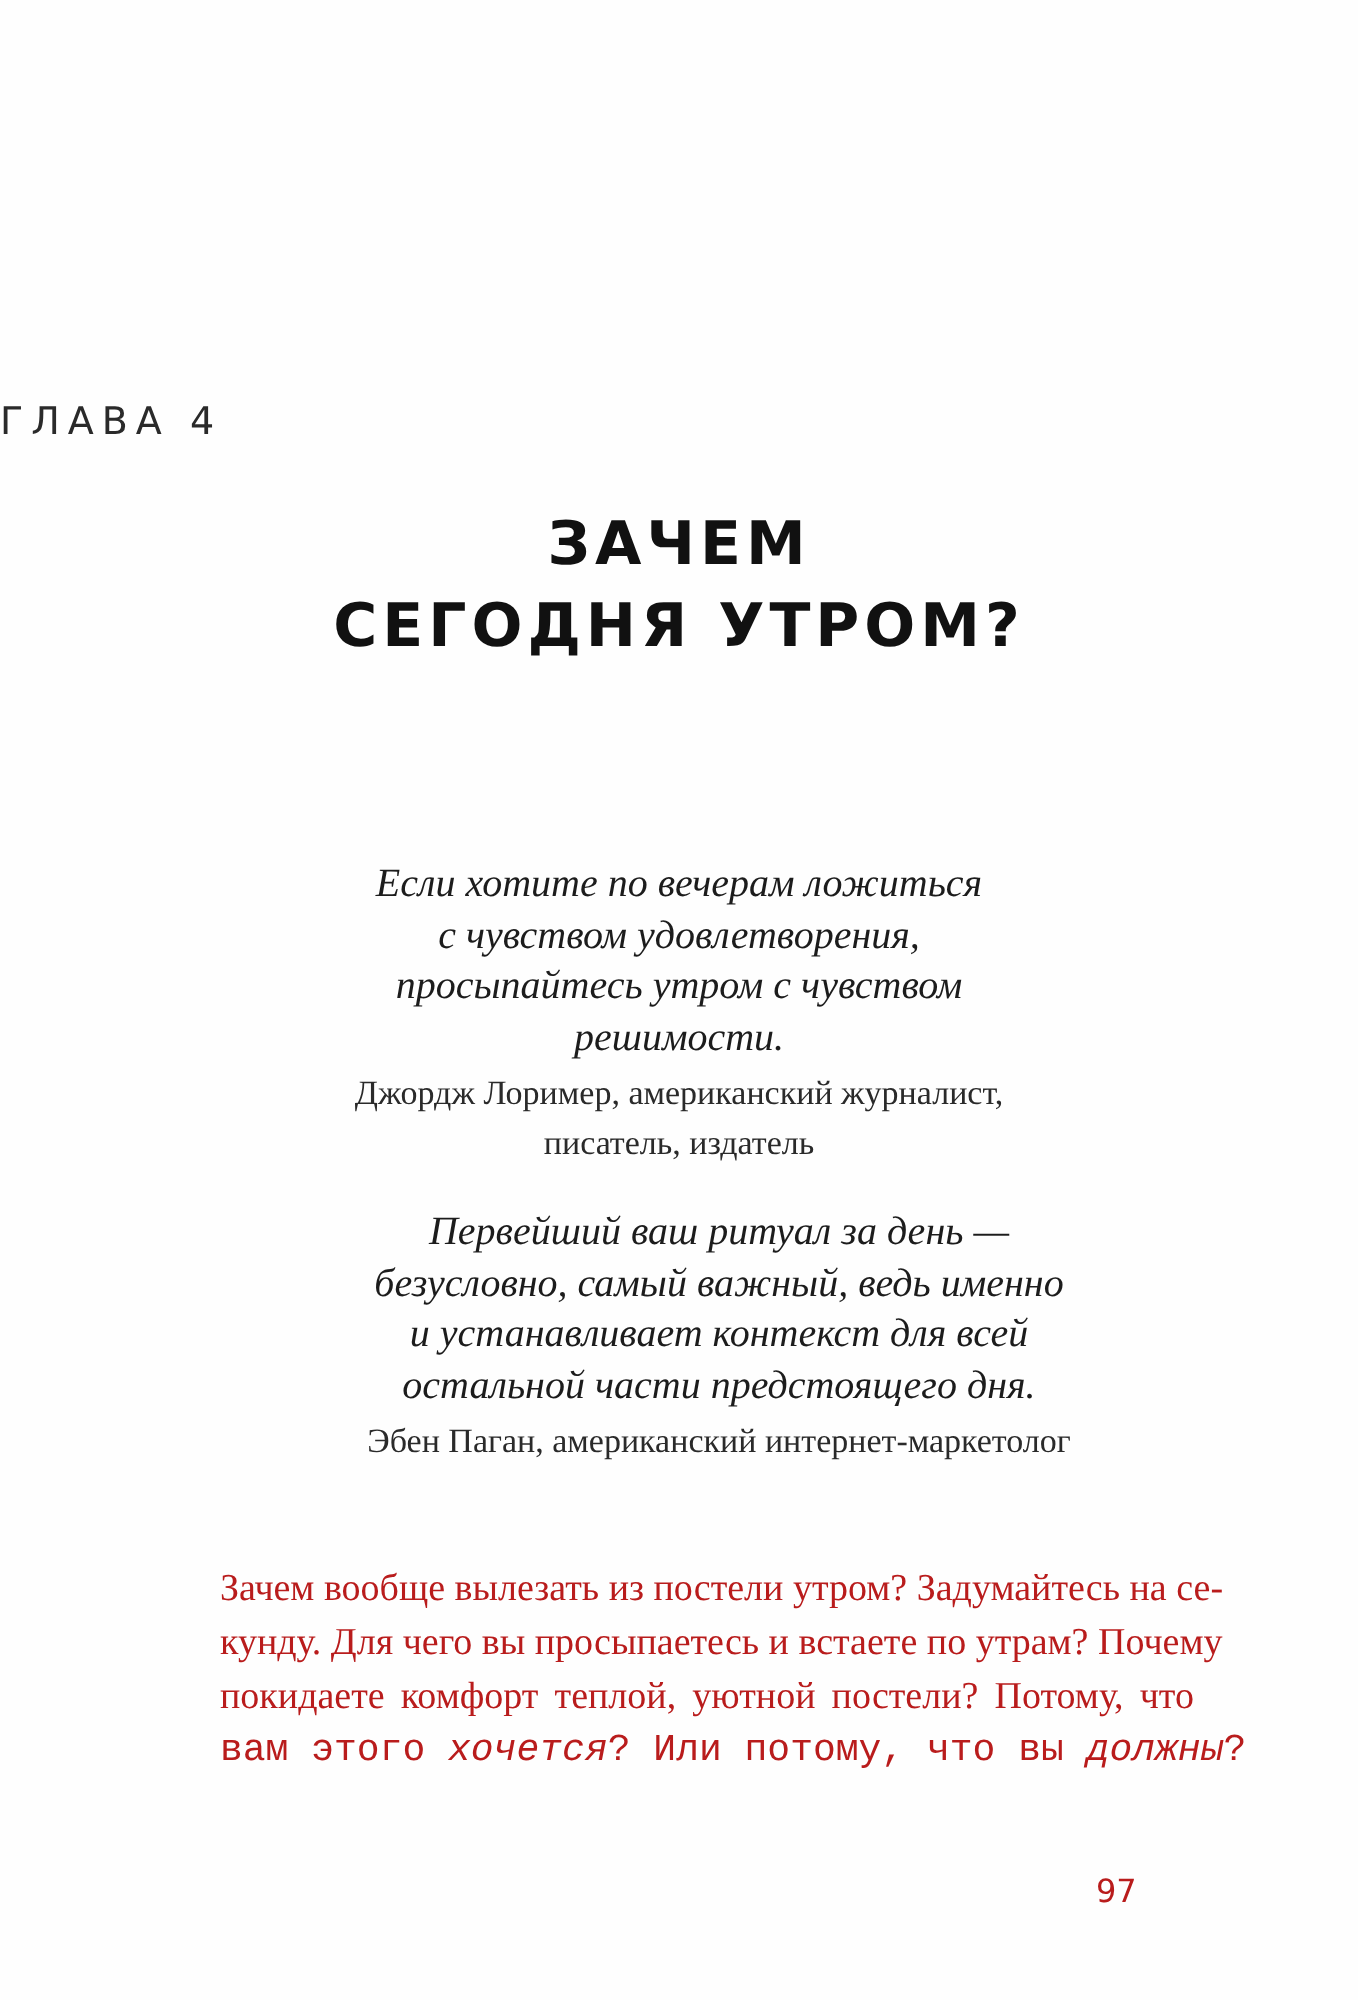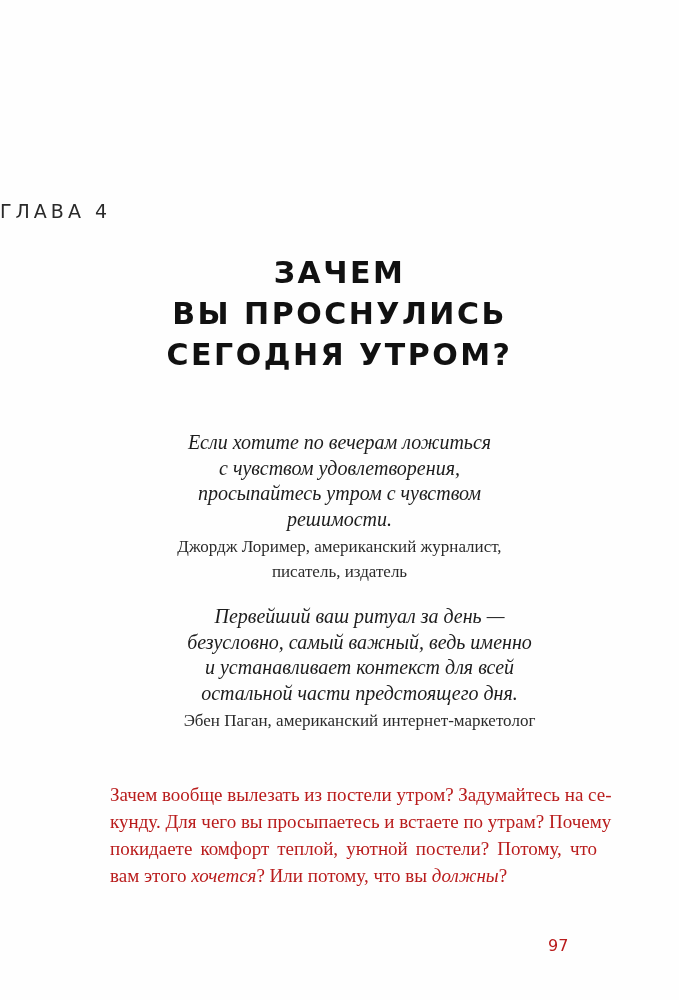--- a/index.html
+++ b/index.html
@@ -83,41 +83,41 @@
       margin: 0;
     }
     .body-text .line {
       display: block;
       text-align: justify;
       text-align-last: justify;
       white-space: nowrap;
     }
     .body-text .line.last {
       text-align-last: left;
+      font-family: Liberation Mono, monospace;
     }
     .body-text em { font-style: italic; }
     .page-number {
       position: absolute;
       top: 936px;
       left: 548px;
       font-family: "DejaVu Sans", sans-serif;
       font-size: 16px;
       color: #b91c1c;
     }
   </style>
 </head>
 <body>
 
 <div class="page">
 
   <div class="chapter-label">ГЛАВА 4</div>
 
   <h1 class="chapter-title">
     <span class="line">ЗАЧЕМ</span>
-    <span class="line">ВЫ ПРОСНУЛИСЬ</span>
     <span class="line">СЕГОДНЯ УТРОМ?</span>
   </h1>
 
   <div class="epigraph" id="epigraph-1">
     <div class="quote">
       <span class="line">Если хотите по вечерам ложиться</span>
       <span class="line">с чувством удовлетворения,</span>
       <span class="line">просыпайтесь утром с чувством</span>
       <span class="line">решимости.</span>
     </div>

